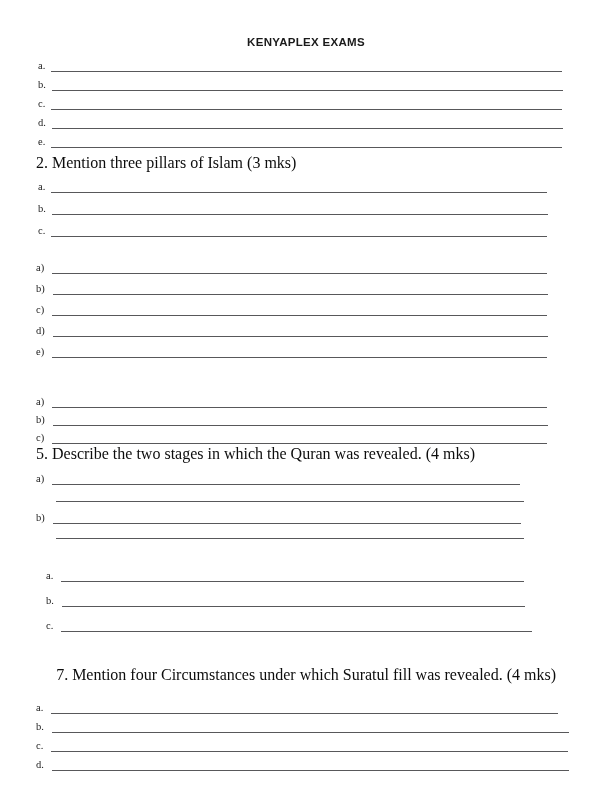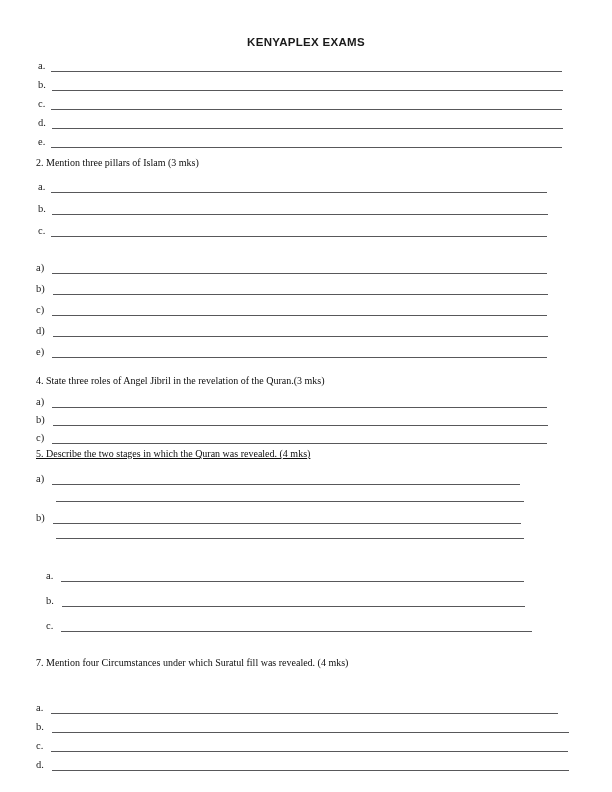--- a/index.html
+++ b/index.html
@@ -33,27 +33,29 @@
     font-family: "Liberation Sans", "DejaVu Sans", sans-serif;
     font-size: 11.5px;
     font-weight: 600;
     letter-spacing: 0.3px;
     color: #1a1a1a;
   }
 
   
   .q-head {
     position: absolute;
-    font-size: 10px;
+    font-size: 16px;
     line-height: 19px;
     color: #0d0d0d;
     white-space: pre-wrap;
+    text-align: right;
   }
   .q-head.wrap {
     white-space: normal;
+    margin-top: 12px;
   }
 
   
   .ans-row {
     position: absolute;
     display: flex;
     align-items: flex-end;
   }
   .ans-label {
     font-size: 10.5px;
@@ -130,35 +132,34 @@
   </div>
   <div class="ans-row" style="top:325px; left:36px;">
     <span class="ans-label">d)</span>
     <span class="ans-rule" style="width:495px; margin-left:8px;"></span>
   </div>
   <div class="ans-row" style="top:346px; left:36px;">
     <span class="ans-label">e)</span>
     <span class="ans-rule" style="width:495px; margin-left:8px;"></span>
   </div>
 
-  <div class="q-head" style="top:371px; left:36px;">4. State three roles of Angel Jibril in the revelation of the Quran.(3 mks)</div>
   <div class="ans-row" style="top:396px; left:36px;">
     <span class="ans-label">a)</span>
     <span class="ans-rule" style="width:495px; margin-left:8px;"></span>
   </div>
   <div class="ans-row" style="top:414px; left:36px;">
     <span class="ans-label">b)</span>
     <span class="ans-rule" style="width:495px; margin-left:8px;"></span>
   </div>
   <div class="ans-row" style="top:432px; left:36px;">
     <span class="ans-label">c)</span>
     <span class="ans-rule" style="width:495px; margin-left:8px;"></span>
   </div>
 
-  <div class="q-head" style="top:444px; left:36px;text-decoration:underline;">5. Describe the two stages in which the Quran was revealed. (4 mks)</div>
+  <div class="q-head" style="top:444px; left:36px;">5. Describe the two stages in which the Quran was revealed. (4 mks)</div>
   <div class="ans-row" style="top:473px; left:36px;">
     <span class="ans-label">a)</span>
     <span class="ans-rule" style="width:468px; margin-left:8px;"></span>
   </div>
   <div class="bare-rule" style="top:501px; left:56px; width:468px;"></div>
   <div class="ans-row" style="top:512px; left:36px;">
     <span class="ans-label">b)</span>
     <span class="ans-rule" style="width:468px; margin-left:8px;"></span>
   </div>
   <div class="bare-rule" style="top:538px; left:56px; width:468px;"></div>

